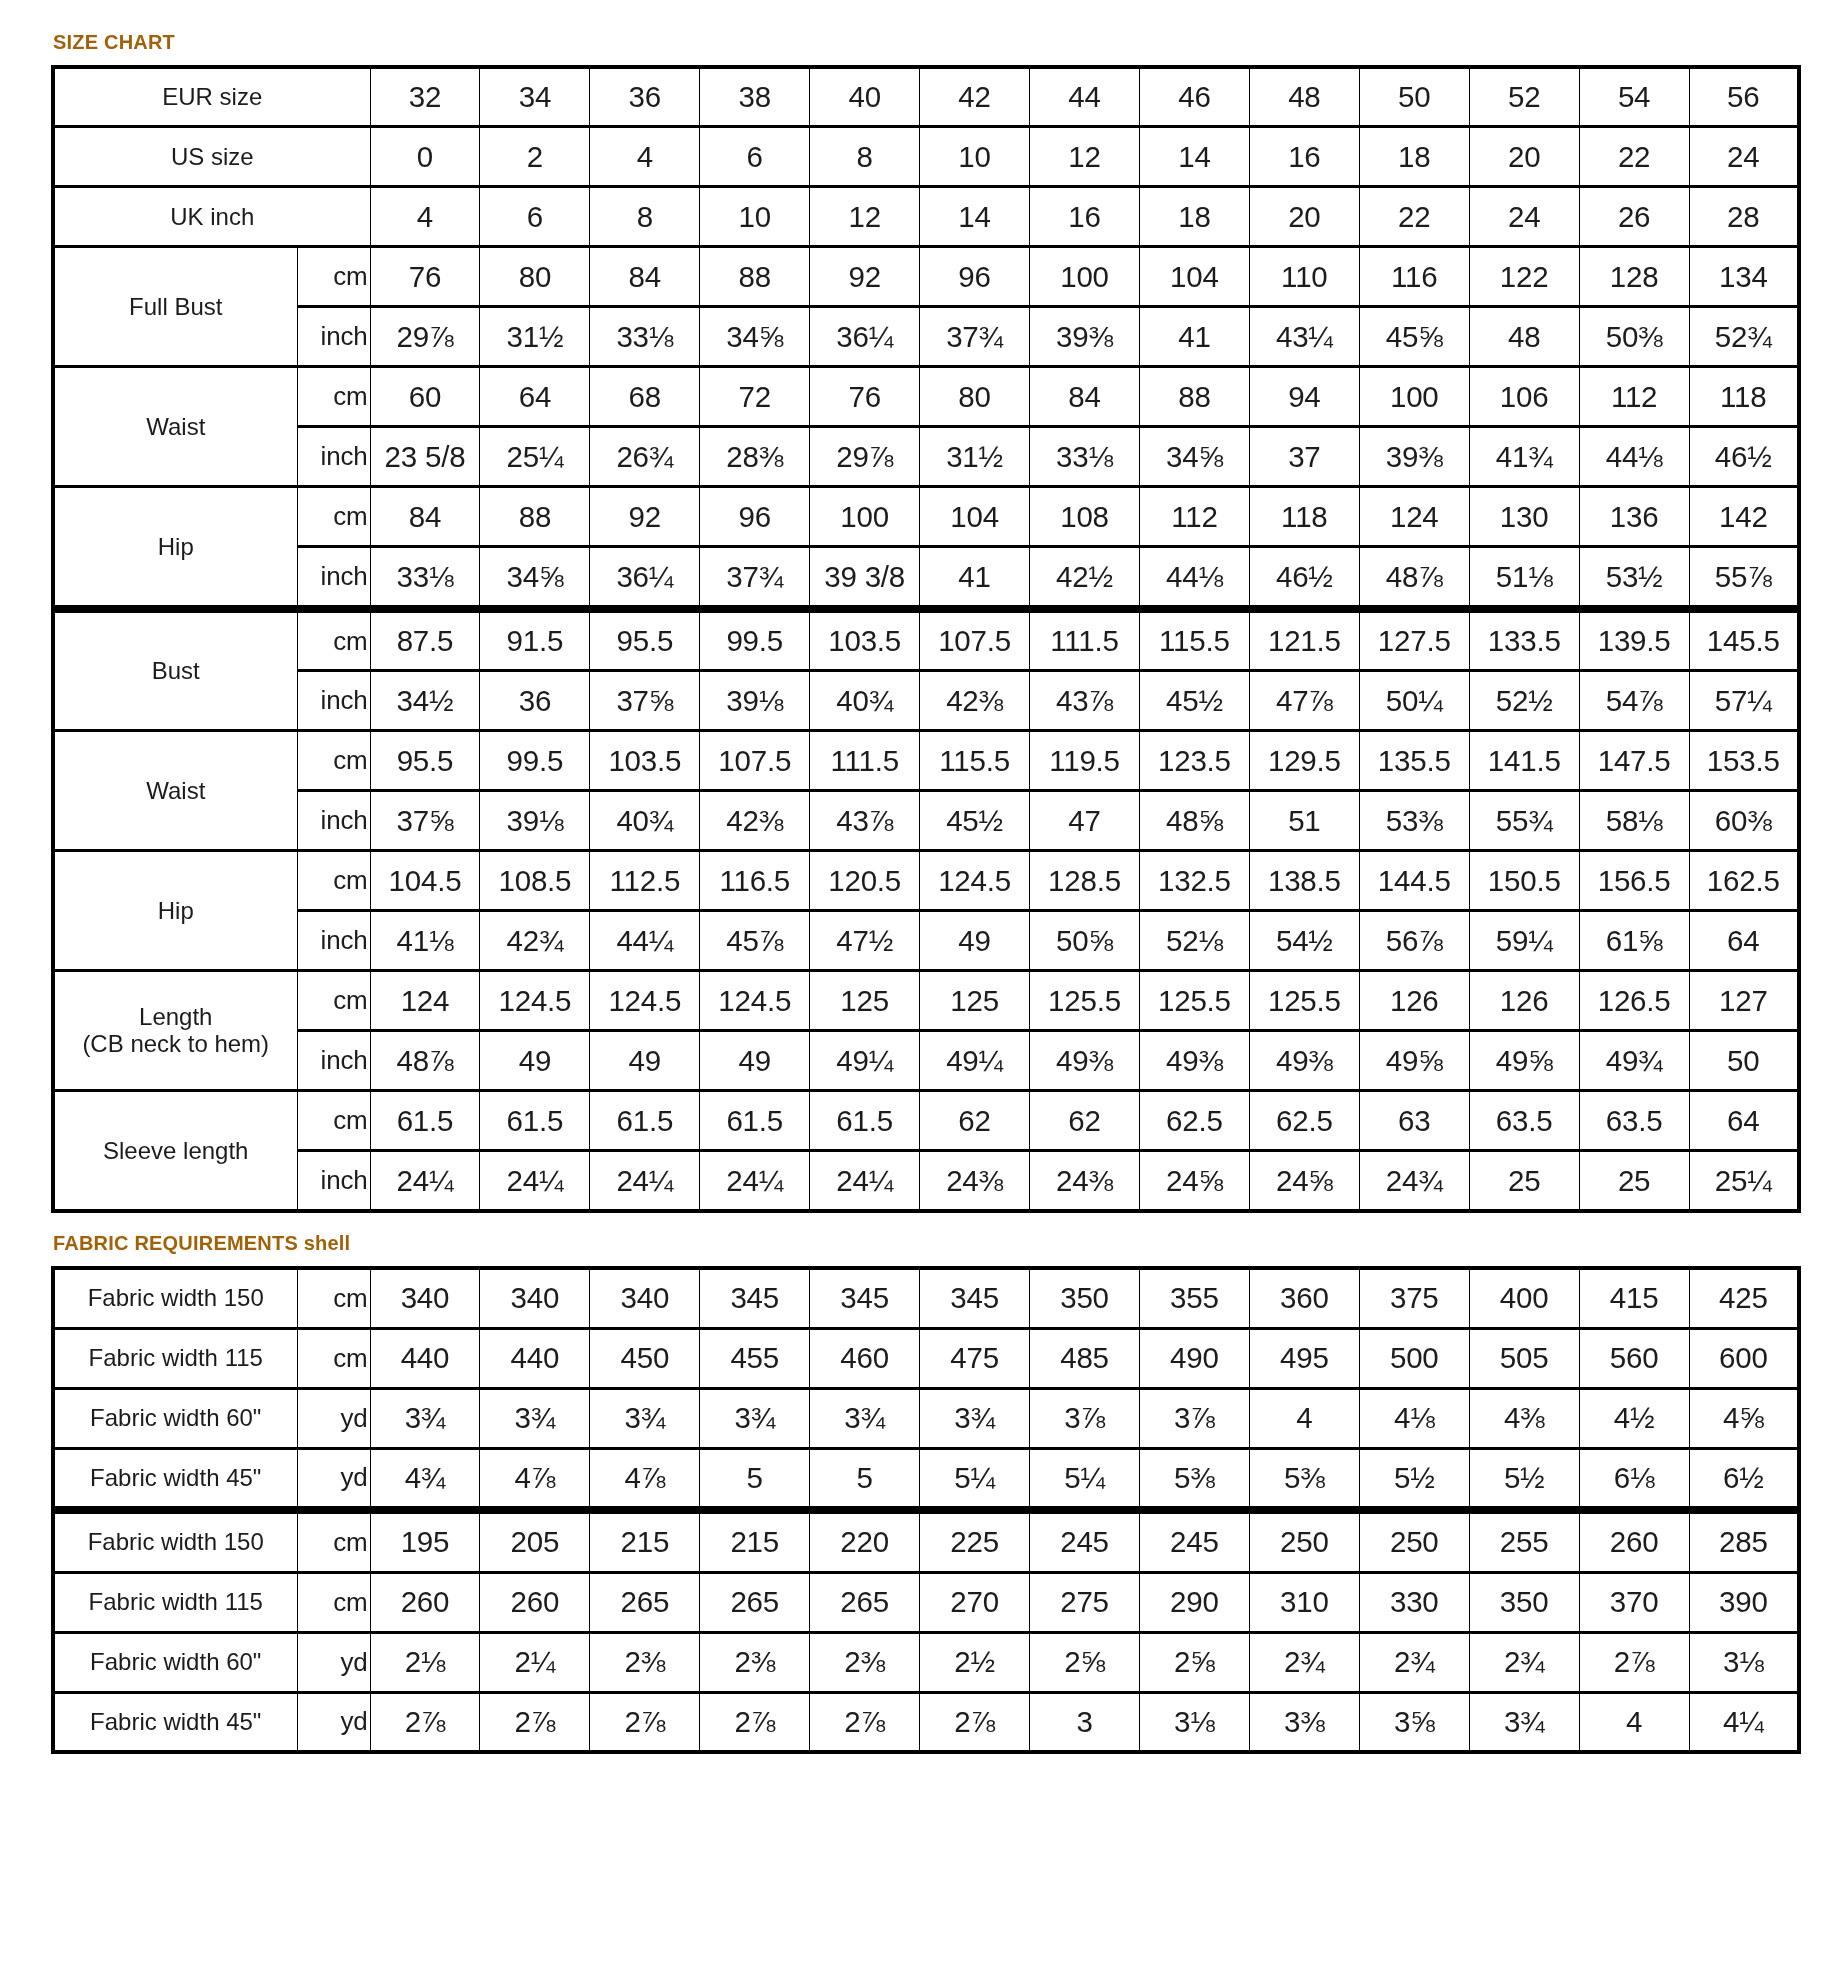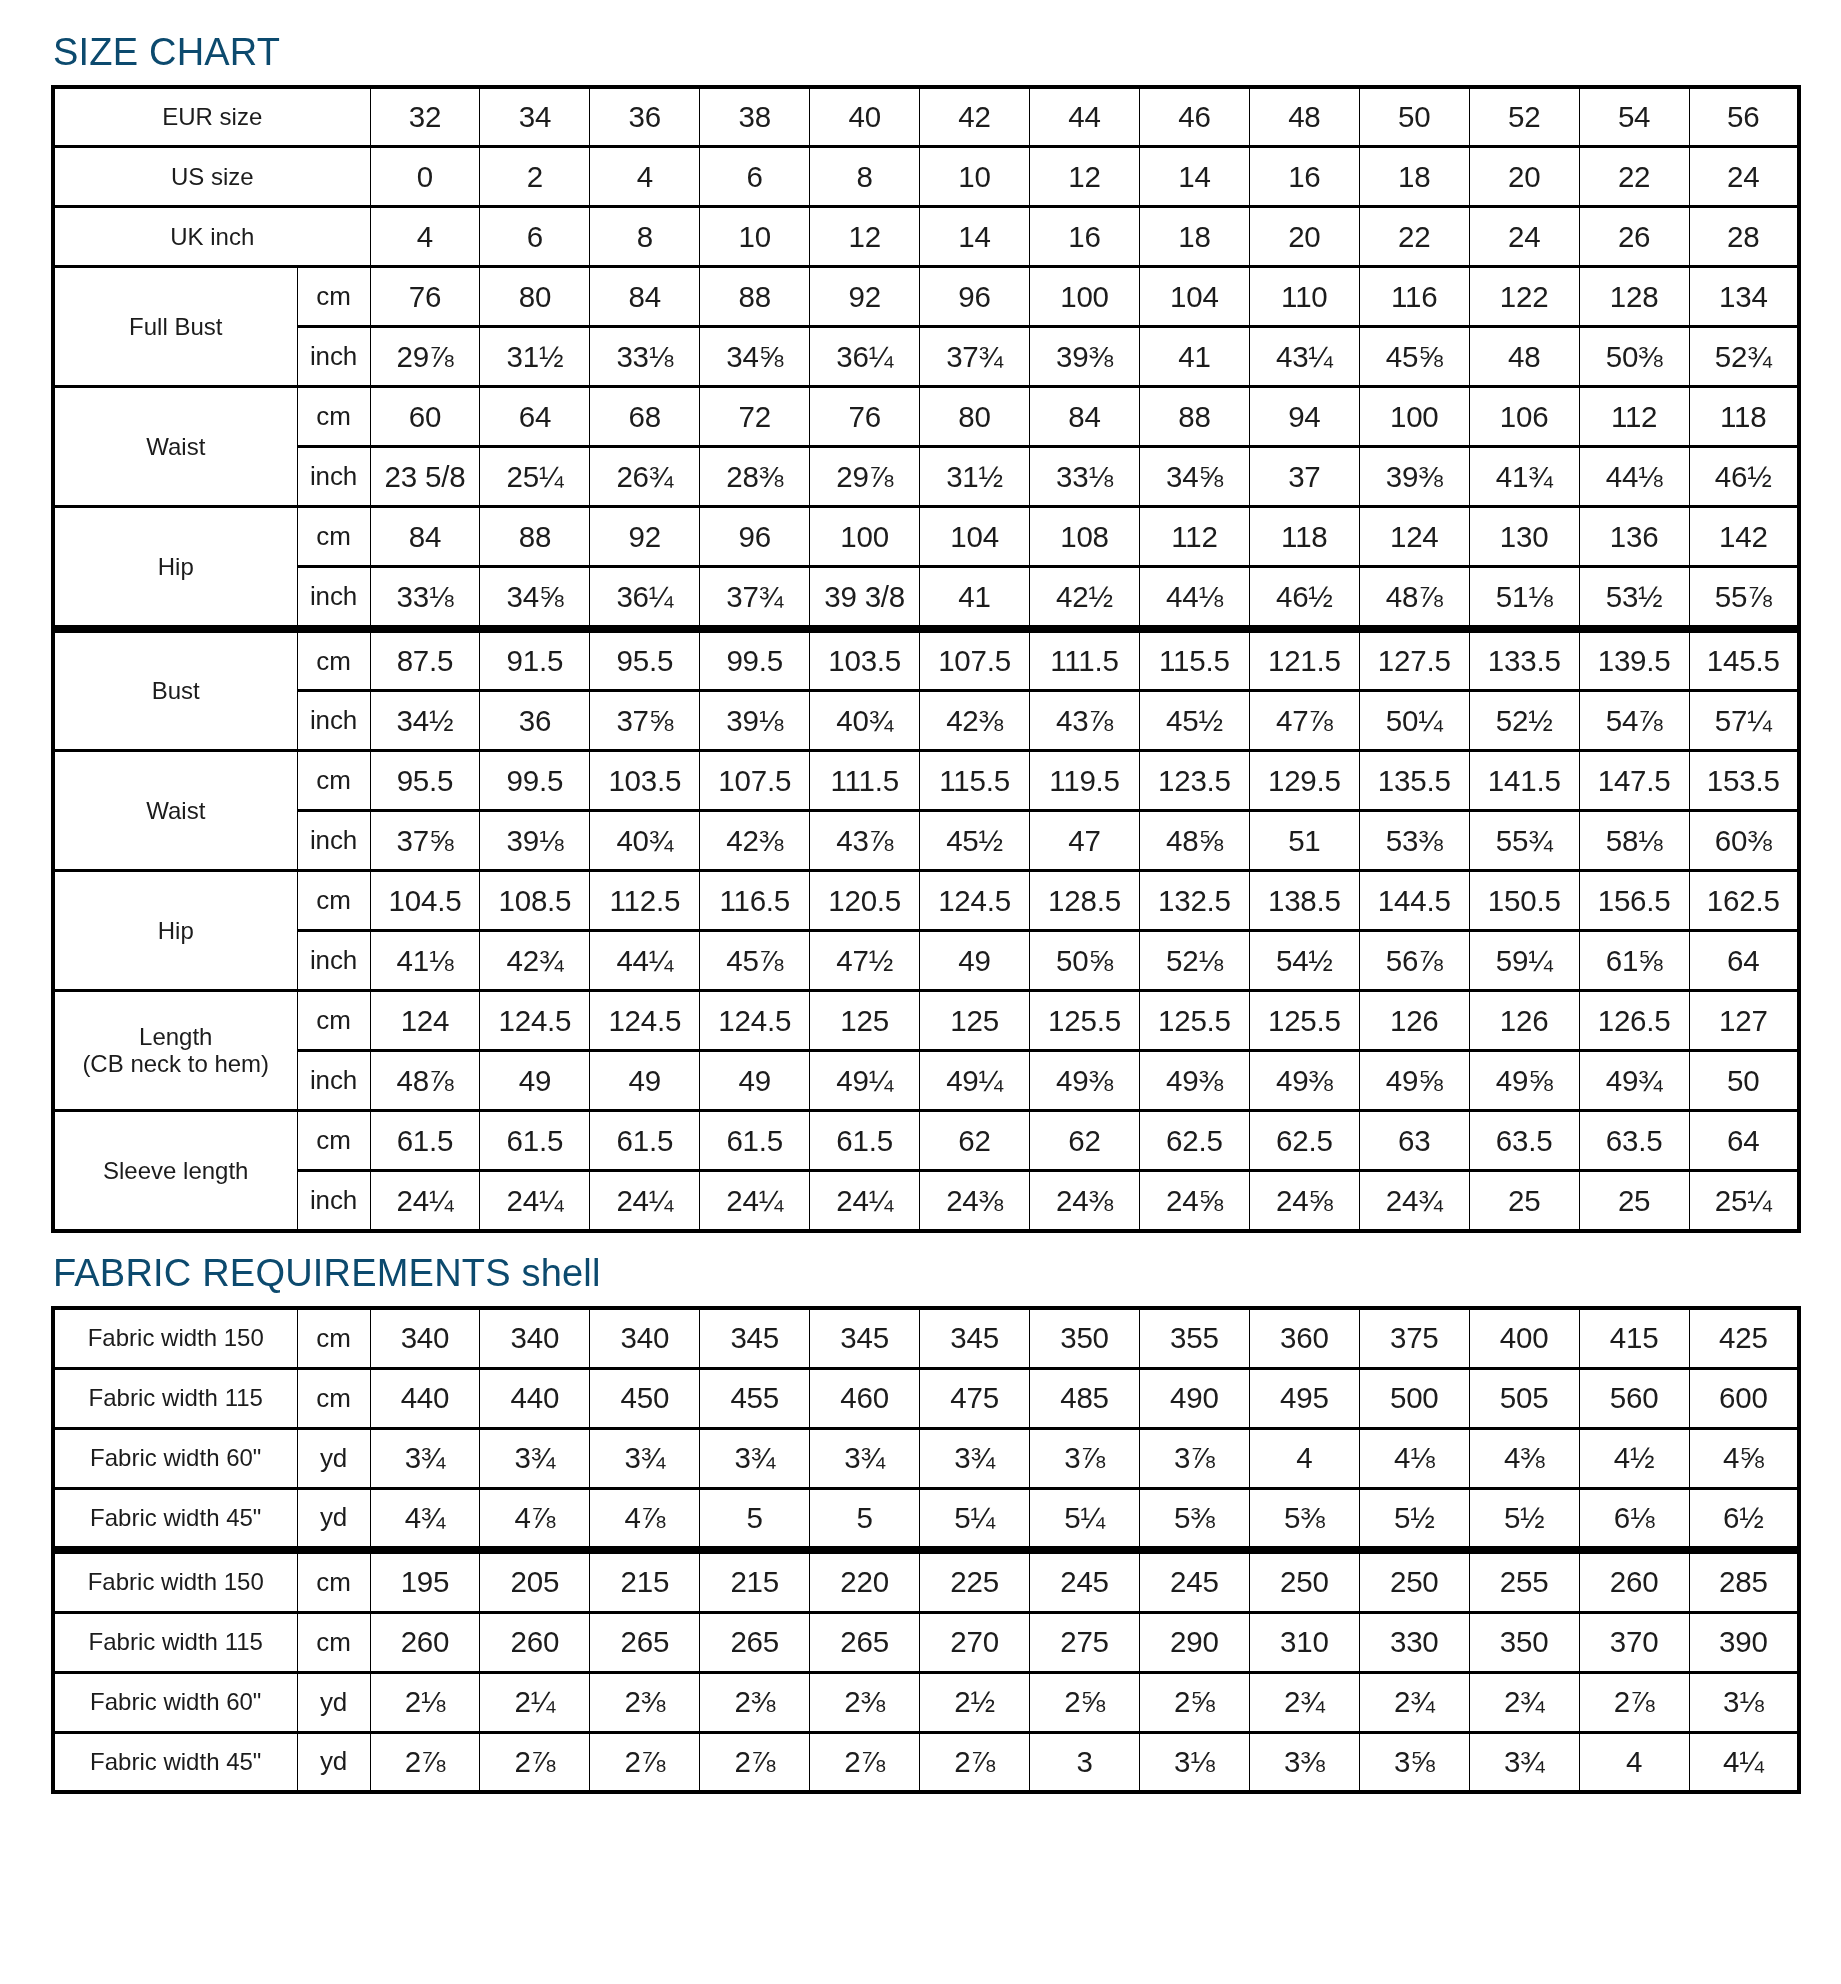--- a/index.html
+++ b/index.html
@@ -5,23 +5,23 @@
   * { box-sizing: border-box; }
   html, body { margin: 0; padding: 0; background: #ffffff; }
   body {
     width: 1842px;
     min-height: 1985px;
     font-family: "Liberation Sans", sans-serif;
     color: #1c1c1c;
   }
   .page { padding: 31px 41px 19.6px 51px; }
   h1.sec {
-    font-size: 38px;
-    font-weight: 400;
-    color: #0c4a6e;
+    font-size: 20px;
+    font-weight: 700;
+    color: #a16207;
     margin: 0 0 10.8px 2px;
     letter-spacing: 0.2px;
     font-family: "Liberation Sans", sans-serif;
   }
   h1.sec.mt { margin-top: 19.6px; }
   table.grid {
     border-collapse: collapse;
     width: 1750px;
     table-layout: fixed;
     border: 4.4px solid #000000;
@@ -37,21 +37,21 @@
     padding: 0 2px;
     font-size: 29.5px;
     font-weight: 400;
     color: #1c1c1c;
     letter-spacing: -0.2px;
     overflow: hidden;
     white-space: nowrap;
   }
   table.grid td.lab { font-size: 24px; letter-spacing: 0; }
   table.grid td.lab div { line-height: 1.12; }
-  table.grid td.unit { font-size: 26px; }
+  table.grid td.unit { font-size: 26px; text-align: right; }
   col.c-lab { width: 244px; }
   col.c-unit { width: 73px; }
 </style>
 </head>
 <body>
 
 <div class="page">
 
   <h1 class="sec">SIZE CHART</h1>
   <table class="grid">

